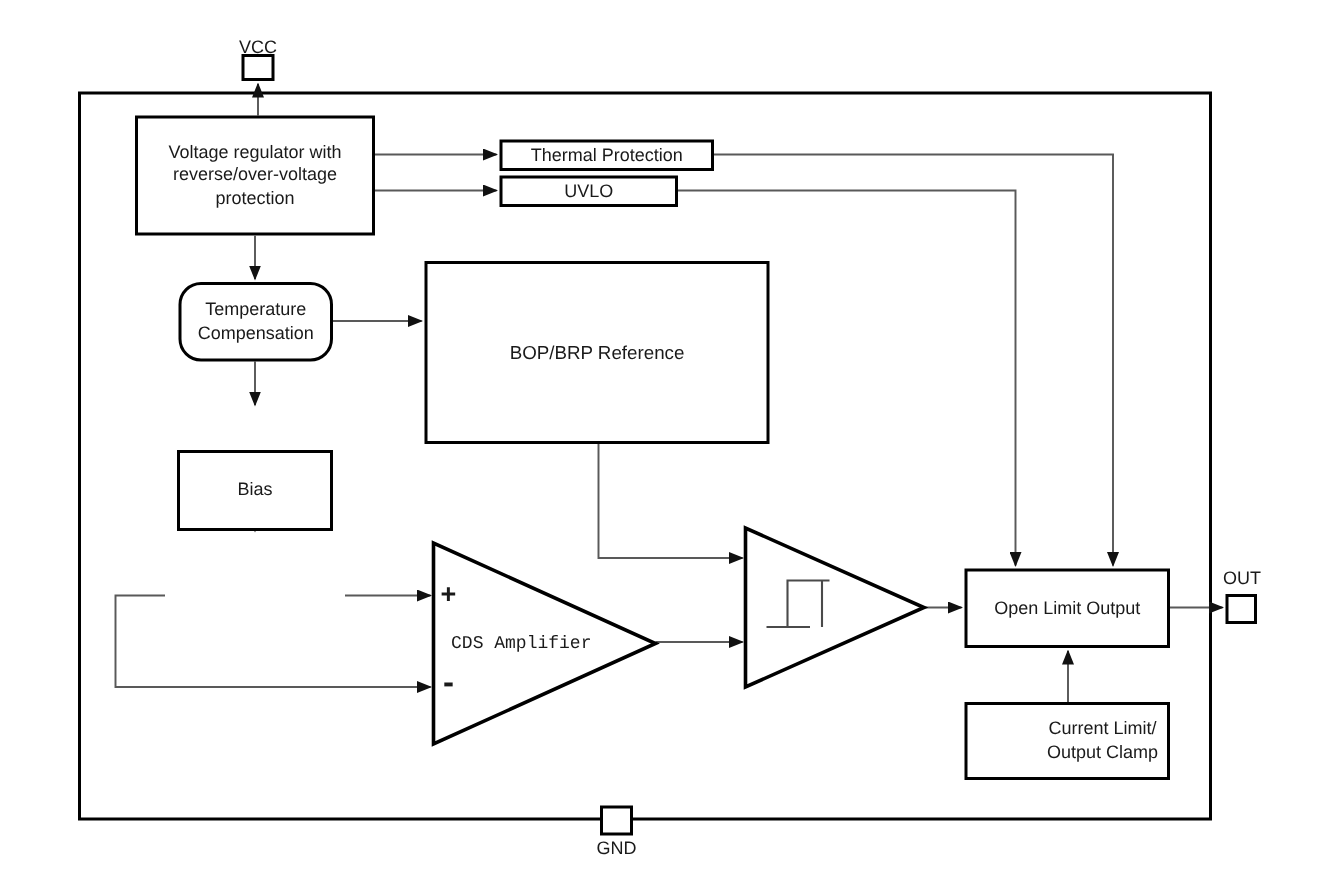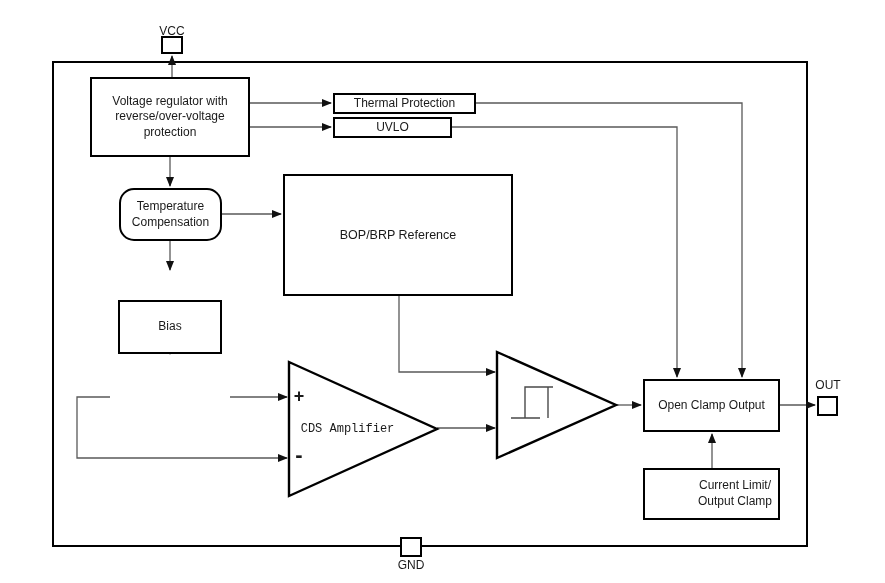--- a/index.html
+++ b/index.html
@@ -92,21 +92,21 @@
 
   <div class="block b-vreg">Voltage regulator with
 reverse/over-voltage
 protection</div>
   <div class="block b-thermal">Thermal Protection</div>
   <div class="block b-uvlo">UVLO</div>
   <div class="block b-temp">Temperature
 Compensation</div>
   <div class="block b-bop">BOP/BRP Reference</div>
   <div class="block b-bias">Bias</div>
-  <div class="block b-odo">Open Clamp Output</div>
+  <div class="block b-odo">Open Limit Output</div>
   <div class="block b-climit">Current Limit/
 Output Clamp</div>
 
   <div class="sign s-plus">+</div>
   <div class="sign s-minus">-</div>
   <div class="amp-label l-cds">CDS Amplifier</div>
 
   <div class="pin pin-vcc"></div>
   <div class="pin pin-gnd"></div>
   <div class="pin pin-out"></div>

